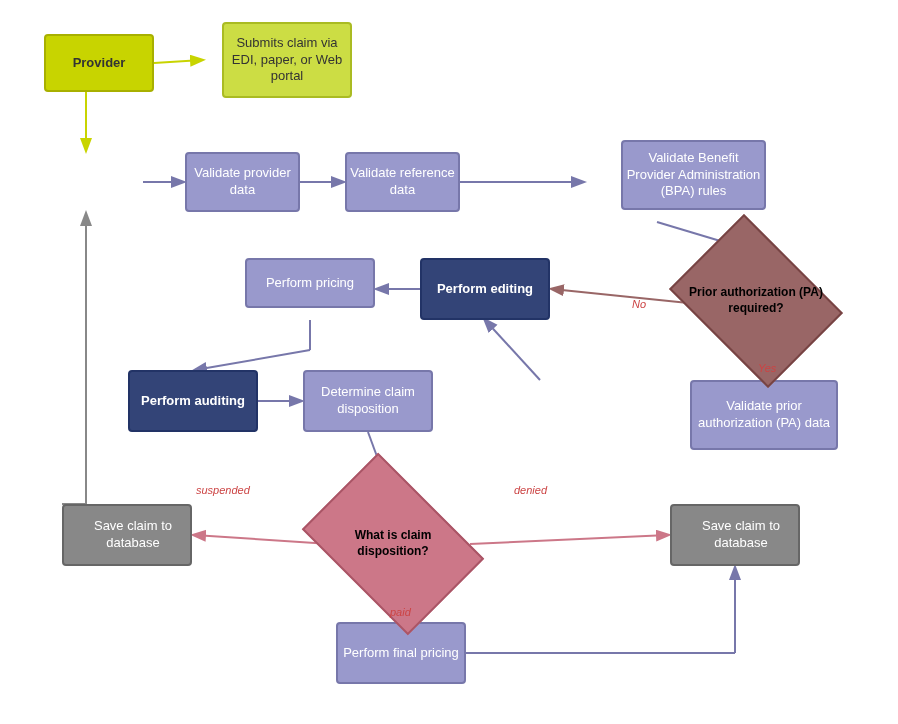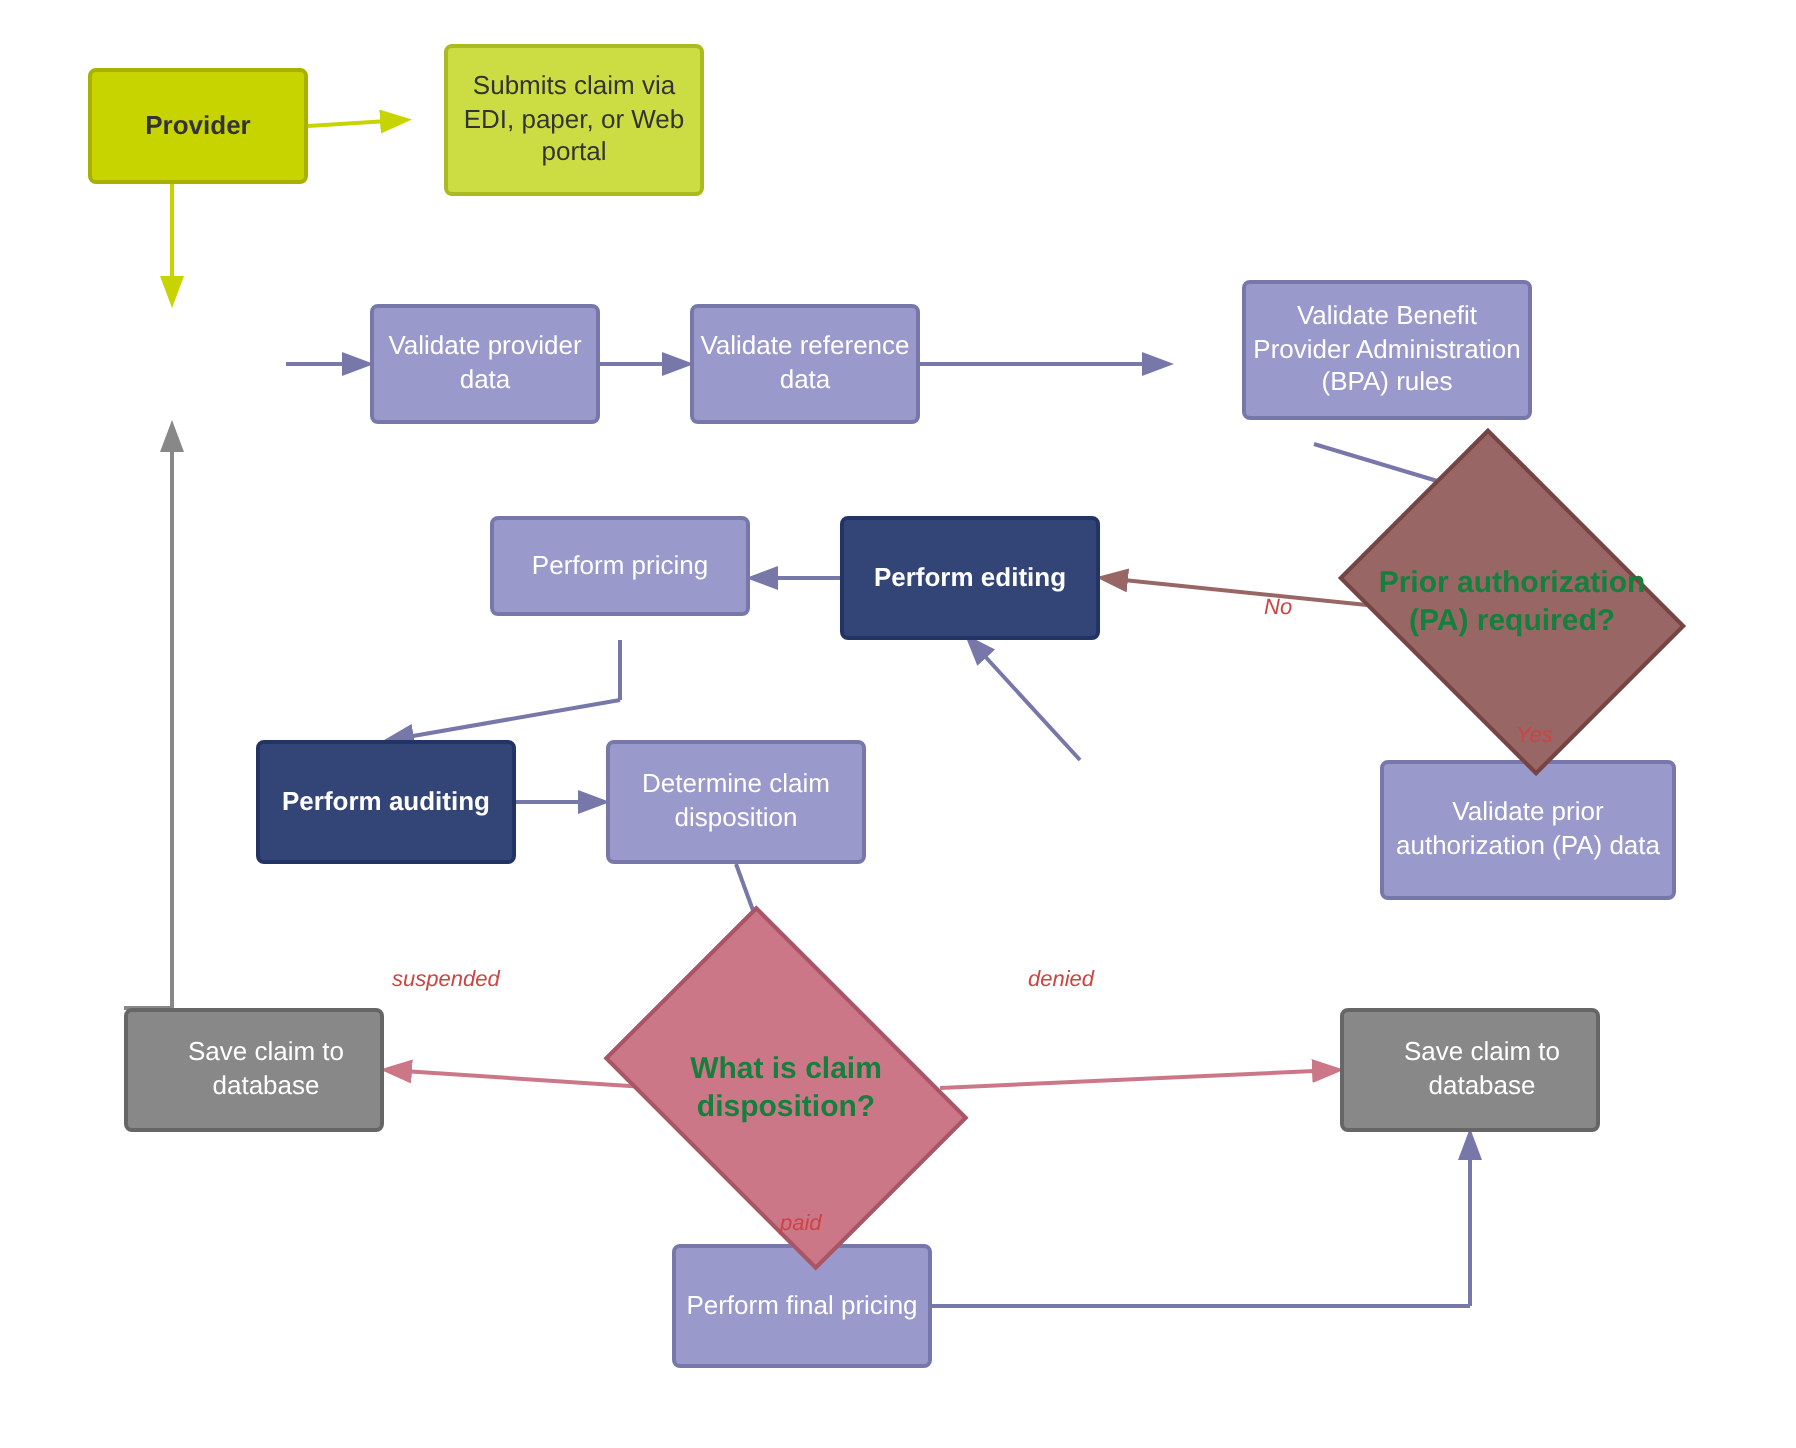--- a/index.html
+++ b/index.html
@@ -60,23 +60,23 @@
       align-items: center;
       justify-content: center;
       text-align: center;
     }
     .diamond-inner {
       position: absolute;
       display: flex;
       align-items: center;
       justify-content: center;
       text-align: center;
-      font-size: 15px;
+      font-size: 12px;
       line-height: 1.3;
-      color: #15803d;
+      color: #000000;
       font-weight: bold;
       z-index: 2;
       width: 100%;
       height: 100%;
     }
     .diamond-shape {
       position: absolute;
       width: 100%;
       height: 100%;
       transform: rotate(45deg);

